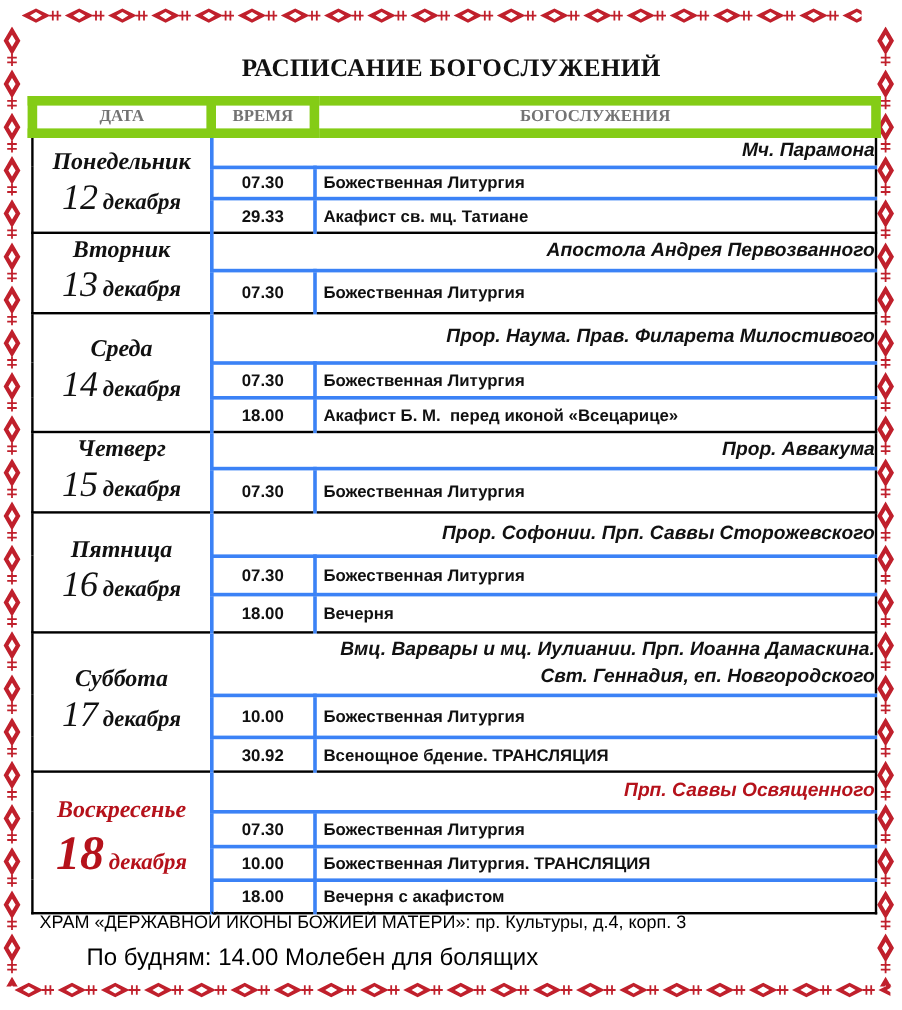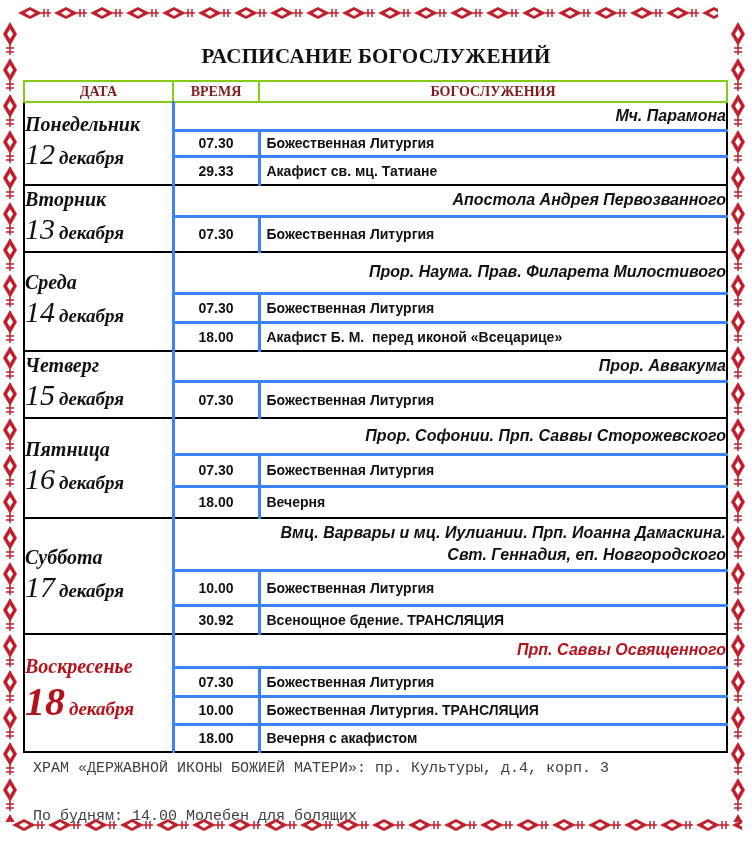--- a/index.html
+++ b/index.html
@@ -7,38 +7,38 @@
   .border-h, .border-v { position:absolute; }
   .border-h { height:14px; }
   .border-v { width:16px; }
   #border-top { left:18px; top:6px; width:700px; }
   #border-bottom { left:12px; top:818px; width:730px; }
   #border-left { left:2px; top:22px; height:800px; }
   #border-right { left:730px; top:22px; height:800px; }
   .title { position:absolute; left:0; width:752px; top:44px; text-align:center; font-family:"Liberation Serif", serif; font-weight:bold; font-size:21px; color:#111; letter-spacing:0.3px; }
   table.sched { position:absolute; left:23px; top:80px; width:703px; border-collapse:collapse; table-layout:fixed; }
   table.sched td, table.sched th { border:3px solid #3b82f6; padding:0; }
-  table.sched th { font-family:"Liberation Serif", serif; font-weight:bold; font-size:14px; height:19px; border:2px solid #84cc16; color:#7f1d1d; }
+  table.sched th { font-family:"Liberation Serif", serif; font-weight:bold; font-size:14px; height:19px; border:8px solid #84cc16; color:#737373; }
   col.c-date { width:149px; } col.c-time { width:86px; } col.c-svc { width:468px; }
-  td.date { border-left:2px solid #000 !important; border-right:2px solid #000 !important; border-top:2px solid #000 !important; border-bottom:2px solid #000 !important; text-align:left; vertical-align:middle; font-family:"Liberation Serif", serif; font-style:italic; font-weight:bold; color:#111; }
+  td.date { border-left:2px solid #000 !important; border-right:2px solid #000 !important; border-top:2px solid #000 !important; border-bottom:2px solid #000 !important; text-align:center; vertical-align:middle; font-family:"Liberation Serif", serif; font-style:italic; font-weight:bold; color:#111; }
   td.date .dow { font-size:20px; line-height:26px; display:block; }
   td.date .dm { display:block; line-height:34px; }
   td.date .num { font-size:30px; font-weight:normal;margin-top:36px; }
   td.date .mon { font-size:19px; }
   td.date.red { color:#b5121b; }
   td.date.red .num { font-size:40px; font-weight:bold; }
   td.feast { text-align:right; font-family:"Liberation Sans", sans-serif; font-style:italic; font-weight:bold; font-size:16px; color:#111; border-right:2px solid #000 !important; line-height:22px; }
   td.feast.red { color:#b5121b; }
   tr.firstrow td.feast { border-top:2px solid #000; }
   td.time { text-align:center; font-family:"Liberation Sans", sans-serif; font-weight:bold; font-size:14px; color:#111; }
   td.svc { font-family:"Liberation Sans", sans-serif; font-weight:bold; font-size:14px; color:#111; padding-left:6px !important; border-right:2px solid #000 !important; }
   tr.last td { border-bottom:2px solid #000; }
-  .footer { position:absolute; left:33px; font-family:Liberation Mono, monospace; font-size:15px; color:#404040; }
+  .footer { position:absolute; left:33px; font-family:Liberation Sans, sans-serif; font-size:15px; color:#000000; }
   #footer-1 { top:760px; }
-  #footer-2 { top:808px; font-size:15px; }
+  #footer-2 { top:787px; font-size:20px;margin-left:39px; }
 </style>
 </head>
 <body>
 
 <svg class="border-h" id="border-top" viewBox="0 0 700 14" preserveAspectRatio="none">
     <path d="M0,7 L12,1 L24,7 L12,13 Z M7,7 L12,4 L17,7 L12,10 Z" fill="#c0202c" fill-rule="evenodd"></path>
     <path d="M23,7 L33,7 M26,3 L26,11 M30,3 L30,11" stroke="#c0202c" stroke-width="1.5"></path>
     <path d="M36,7 L48,1 L60,7 L48,13 Z M43,7 L48,4 L53,7 L48,10 Z" fill="#c0202c" fill-rule="evenodd"></path>
     <path d="M59,7 L69,7 M62,3 L62,11 M66,3 L66,11" stroke="#c0202c" stroke-width="1.5"></path>
     <path d="M72,7 L84,1 L96,7 L84,13 Z M79,7 L84,4 L89,7 L84,10 Z" fill="#c0202c" fill-rule="evenodd"></path>

